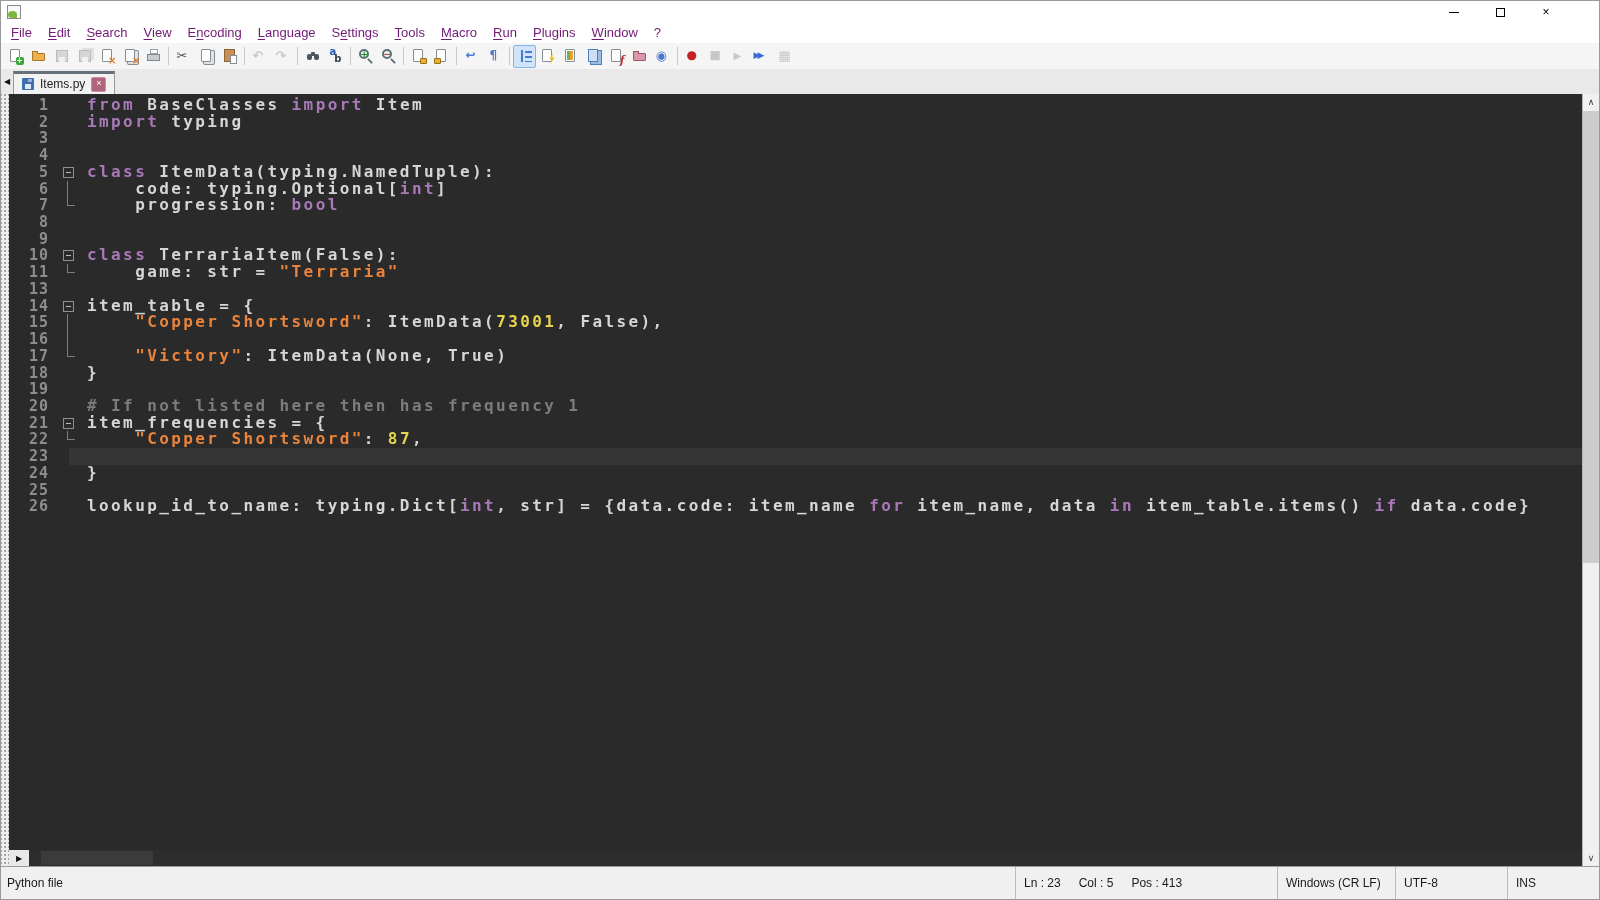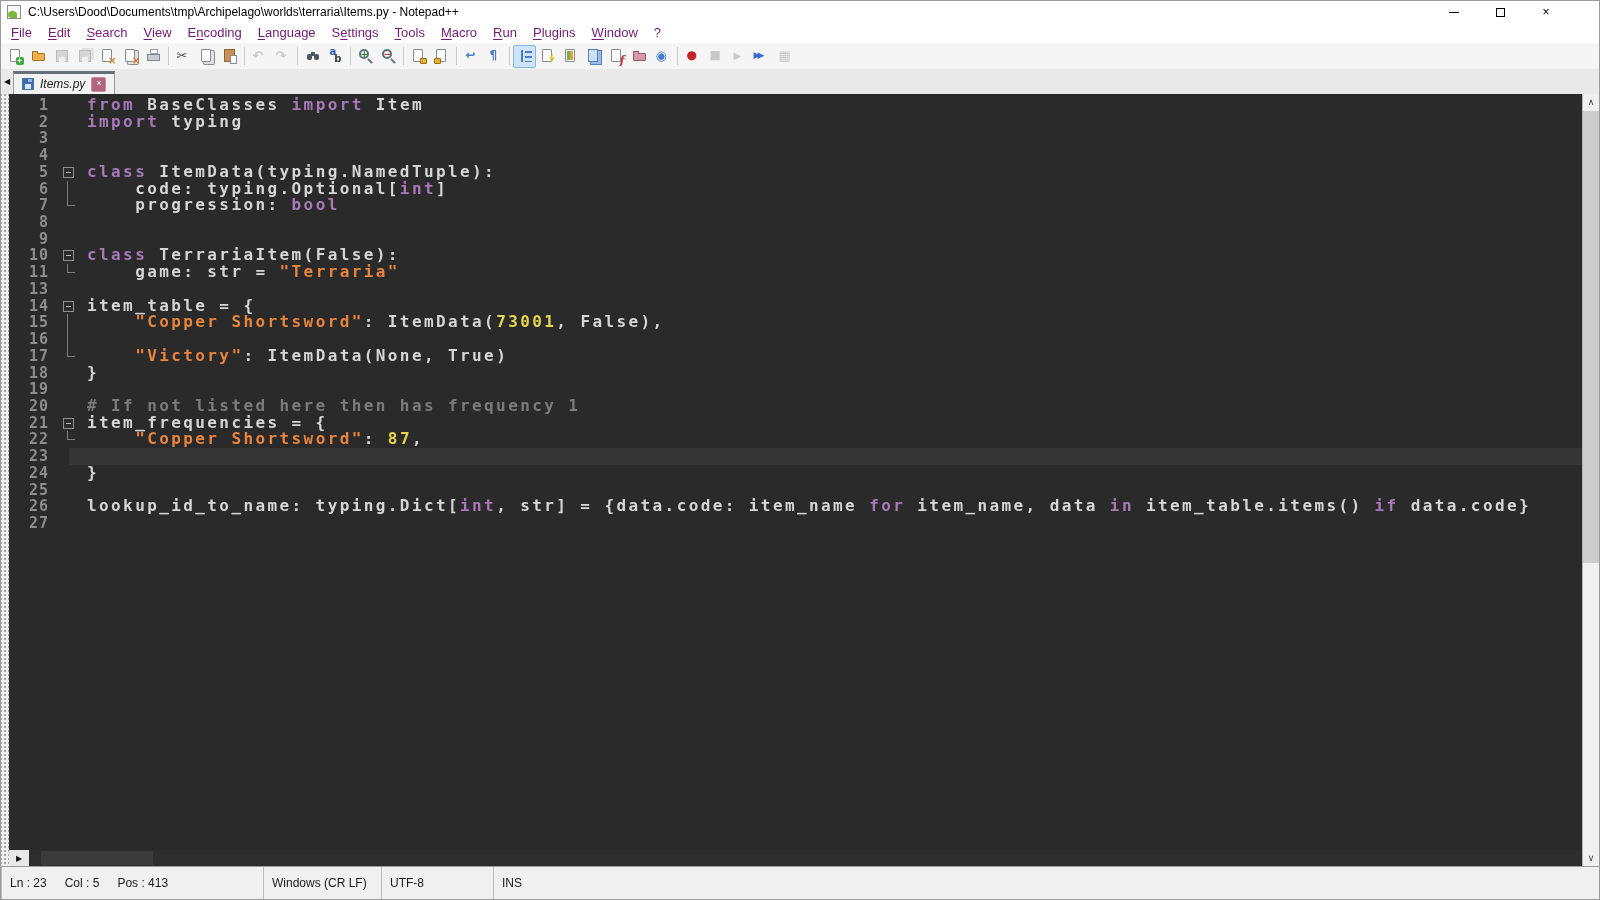--- a/index.html
+++ b/index.html
@@ -73,21 +73,21 @@
   .i-file-monitoring::before{content:"◉";left:1px;top:0;font-size:13px;line-height:15px;color:#4a7ad0;}
   .i-macro-record::before{content:"●";left:2px;top:0;font-size:12px;line-height:15px;color:#c02424;}
   .i-macro-stop::before{content:"■";left:2px;top:0;font-size:12px;line-height:15px;color:#8f9498;}
   .i-macro-play::before{content:"▶";left:3px;top:0;font-size:10px;line-height:15px;color:#8f9498;}
   .i-macro-run-multiple::before{content:"▶▶";left:0;top:0;font-size:9px;line-height:15px;letter-spacing:-3px;color:#3a6ad0;}
   .i-macro-save::before{content:"▦";left:2px;top:0;font-size:13px;line-height:15px;color:#8a9098;}
 
   
   .tabbar{height:25px;flex:none;display:flex;align-items:flex-end;background:#e9e9e9;}
   .tab-scroll{width:12px;height:25px;display:flex;align-items:center;justify-content:center;font-size:8px;color:#111;flex:none;}
-  .tab{height:23px;background:#f2f2f2;border:1px solid #989898;border-bottom:none;border-top:3px solid #66707a;display:flex;align-items:center;gap:6px;padding:0 8px;font-size:12px;color:#222;box-sizing:border-box;font-style:italic;}
+  .tab{height:23px;background:#f2f2f2;border:1px solid #989898;border-bottom:none;border-top:3px solid #66707a;display:flex;align-items:center;gap:6px;padding:0 8px;font-size:12px;color:#222;box-sizing:border-box;}
   .tab-floppy{width:12px;height:12px;background:#3f6fae;border-radius:1px;position:relative;flex:none;}
   .tab-floppy::before{content:"";position:absolute;top:1px;right:2px;width:4px;height:3px;background:#9ab4d4;}
   .tab-floppy::after{content:"";position:absolute;bottom:1px;left:3px;width:6px;height:5px;background:#dce8f4;}
   .tab-close{width:13px;height:13px;background:#b2647a;border:1px solid #c98ca0;color:#fff;font-size:9px;line-height:11px;text-align:center;border-radius:2px;flex:none;}
 
   
   .main{flex:1;display:flex;min-height:0;}
   .grip{width:8px;flex:none;background:#eeeeee;display:flex;flex-direction:column;}
   .grip-dots{flex:1;background:radial-gradient(#a6a6a6 0.8px,transparent 1.1px);background-size:4px 4px;background-position:2px 3px;}
   .editor-col{flex:1;display:flex;flex-direction:column;min-width:0;}
@@ -120,21 +120,20 @@
   .sb-doc{flex:1;border-left:none;padding-left:6px;}
   .sb-len{width:210px;gap:20px;} .sb-pos{width:262px;gap:18px;} .sb-eol{width:118px;} .sb-enc{width:112px;} .sb-ins{width:92px;}
 </style>
 </head>
 <body>
 
 <div class="window">
 
   <div class="titlebar">
     <span class="app-icon"></span>
-    <span class="title-text">C:\Users\Dood\Documents\tmp\Archipelago\worlds\terraria\Items.py - Notepad++</span>
     <div class="win-controls">
       <div class="wbtn">
           <span class="glyph-min"></span>
         </div>
       <div class="wbtn">
           <span class="glyph-max"></span>
         </div>
       <div class="wbtn">
           <span class="glyph-close">×</span>
         </div>
@@ -297,39 +296,39 @@
           <div class="line"><span class="ln">17</span><span class="fold f-end"></span><span class="codetext"><span class="tk-def">    </span><span class="tk-str">"Victory"</span><span class="tk-def">: ItemData(None, True)</span></span></div>
           <div class="line"><span class="ln">18</span><span class="fold"></span><span class="codetext"><span class="tk-def">}</span></span></div>
           <div class="line"><span class="ln">19</span><span class="fold"></span><span class="codetext"></span></div>
           <div class="line"><span class="ln">20</span><span class="fold"></span><span class="codetext"><span class="tk-com"># If not listed here then has frequency 1</span></span></div>
           <div class="line"><span class="ln">21</span><span class="fold f-open"></span><span class="codetext"><span class="tk-def">item_frequencies = {</span></span></div>
           <div class="line"><span class="ln">22</span><span class="fold f-end"></span><span class="codetext"><span class="tk-def">    </span><span class="tk-str">"Copper Shortsword"</span><span class="tk-def">: </span><span class="tk-num">87</span><span class="tk-def">,</span></span></div>
           <div class="line cur-line"><span class="ln">23</span><span class="fold"></span><span class="codetext"></span></div>
           <div class="line"><span class="ln">24</span><span class="fold"></span><span class="codetext"><span class="tk-def">}</span></span></div>
           <div class="line"><span class="ln">25</span><span class="fold"></span><span class="codetext"></span></div>
           <div class="line"><span class="ln">26</span><span class="fold"></span><span class="codetext"><span class="tk-def">lookup_id_to_name: typing.Dict[</span><span class="tk-kw">int</span><span class="tk-def">, str] = {data.code: item_name </span><span class="tk-kw">for</span><span class="tk-def"> item_name, data </span><span class="tk-kw">in</span><span class="tk-def"> item_table.items() </span><span class="tk-kw">if</span><span class="tk-def"> data.code}</span></span></div>
-          <div class="line"><span class="ln">27</span><span class="fold"></span><span class="codetext"></span></div>
         </div>
       <div class="hscroll">
         <div class="hs-left">▶</div>
         <div class="hs-track">
           <div class="hs-thumb"></div>
         </div>
       </div>
     </div>
     <div class="vscroll">
       <div class="vs-btn">∧</div>
       <div class="vs-track">
         <div class="vs-thumb"></div>
       </div>
       <div class="vs-btn">∨</div>
     </div>
   </div>
 
   <div class="statusbar">
+    <div class="sb-sec sb-doc">Python file</div>
     <div class="sb-sec sb-pos">
       <span>Ln : 23</span>
       <span>Col : 5</span>
       <span>Pos : 413</span>
     </div>
     <div class="sb-sec sb-eol">Windows (CR LF)</div>
     <div class="sb-sec sb-enc">UTF-8</div>
     <div class="sb-sec sb-ins">INS</div>
   </div>
 

